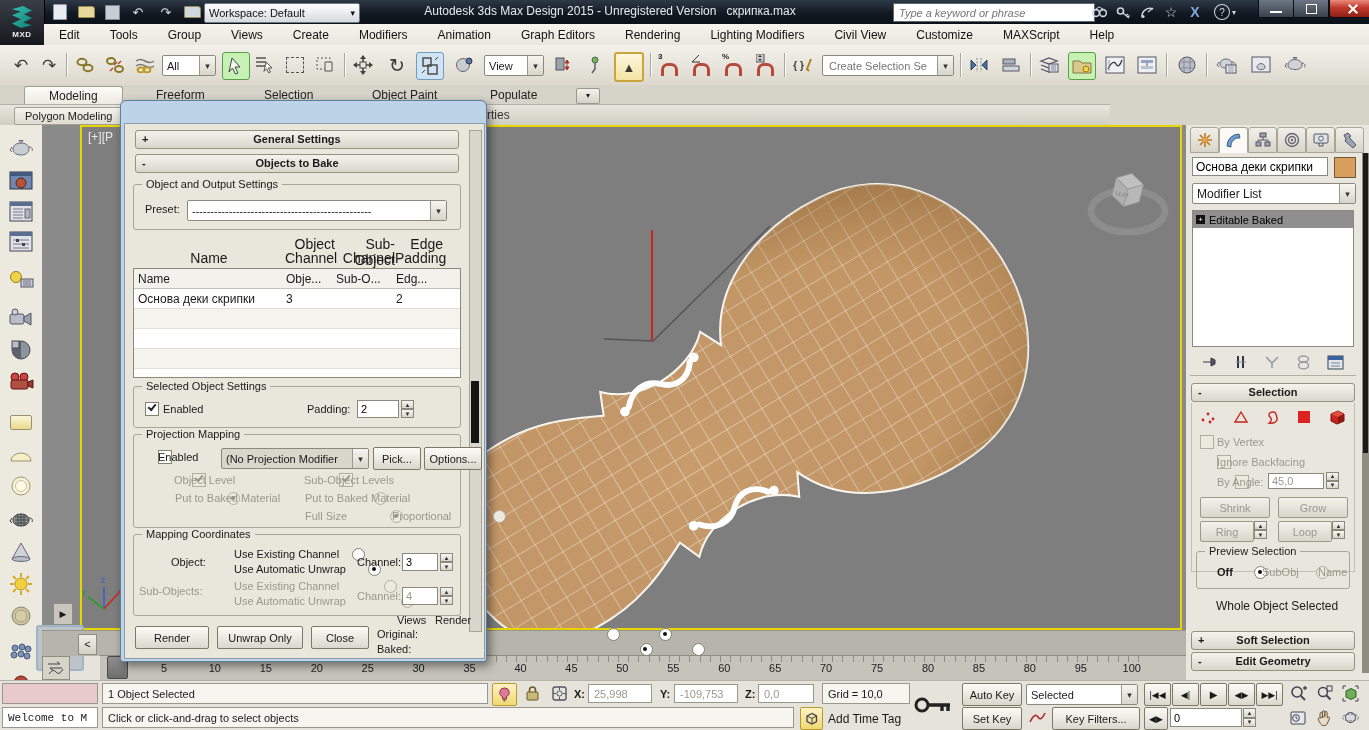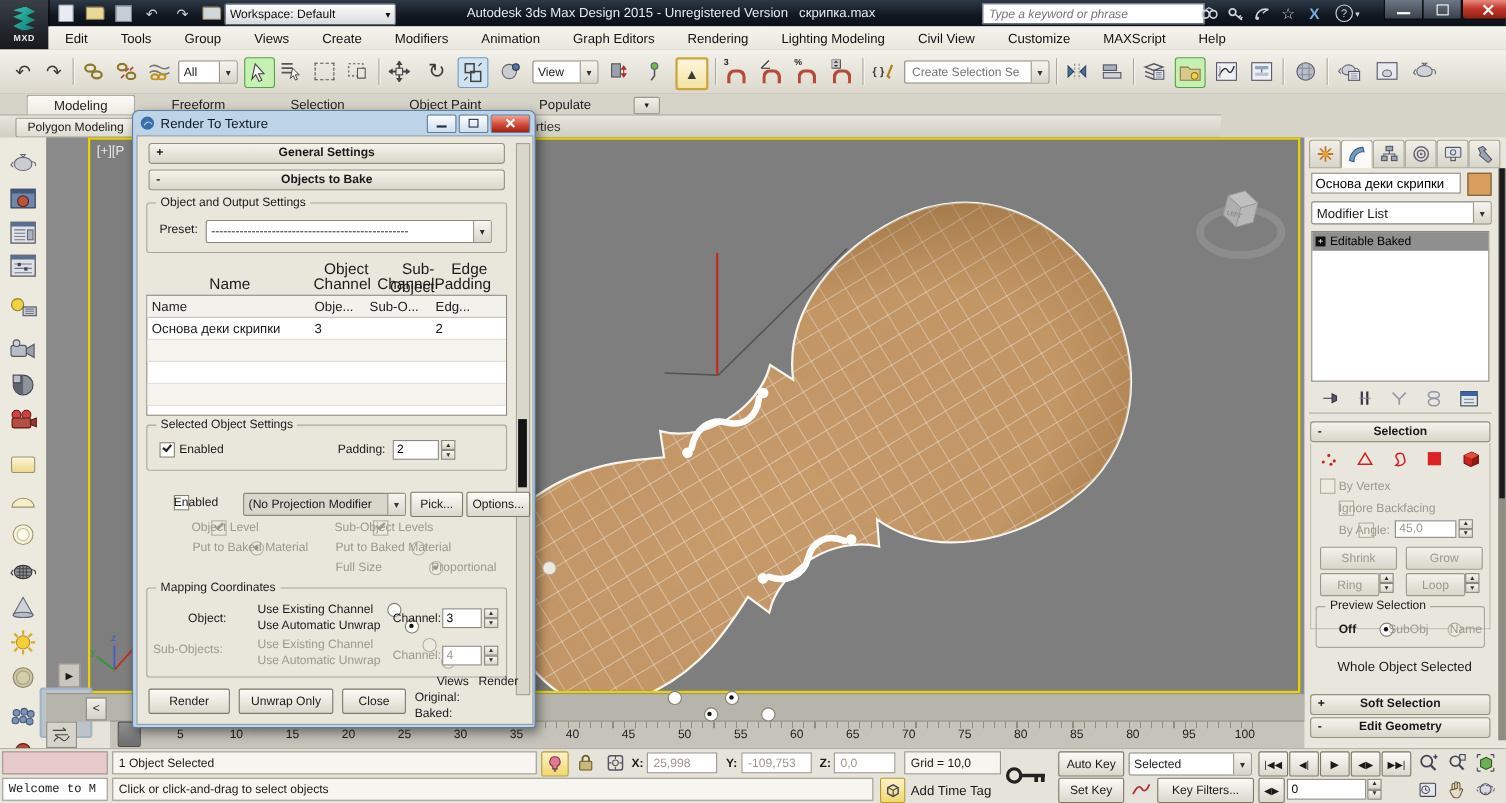--- a/index.html
+++ b/index.html
@@ -186,21 +186,21 @@
 
   <span class="menu-item">Edit</span>
       <span class="menu-item">Tools</span>
       <span class="menu-item">Group</span>
       <span class="menu-item">Views</span>
       <span class="menu-item">Create</span>
       <span class="menu-item">Modifiers</span>
       <span class="menu-item">Animation</span>
       <span class="menu-item">Graph Editors</span>
       <span class="menu-item">Rendering</span>
-      <span class="menu-item">Lighting Modeling</span>
+      <span class="menu-item">Lighting Modifiers</span>
       <span class="menu-item">Civil View</span>
       <span class="menu-item">Customize</span>
       <span class="menu-item">MAXScript</span>
       <span class="menu-item">Help</span>
     </div>
 
   <div id="toolbar" class="abs">
     <div class="ti" style="left:8px">
         <span>↶</span>
       </div>
@@ -630,39 +630,20 @@
   </div>
   <div class="abs" style="left:42px;top:656px;width:26px;height:22px;border:1px solid #8f8c82;background:#d6d3c9;display:flex;flex-direction:column;align-items:center;justify-content:center">
     <svg width="18" height="16">
         <path d="M1 4h12M13 4l-3-2.4M3 8h12M3 8l3 2.4" stroke="#444" fill="none"></path>
         <path d="M2 14q4-6 7-2t7-3" stroke="#444" fill="none"></path>
       </svg>
   </div>
   <div class="abs" style="left:107px;top:656px;width:19px;height:21px;background:linear-gradient(#8f8f8f,#6e6e6e);border:1px solid #4a4a4a;border-radius:2px"></div>
 
   <div id="dialog" class="abs">
-    <div id="dlg-title">
-      <svg width="14" height="14" style="margin-right:5px">
-          <circle cx="7" cy="7" r="6" fill="#3a6ea8"></circle>
-          <path d="M4 9c2-4 6-4 7-1" stroke="#bcd" fill="none"></path>
-        </svg>
-      <span style="flex:1">Render To Texture</span>
-      <span class="dlg-btn">
-          <span style="width:9px;height:2px;background:#234;margin-top:5px"></span>
-        </span>
-      <span class="dlg-btn">
-          <span style="width:7px;height:6px;border:1.4px solid #234"></span>
-        </span>
-      <span class="dlg-btn close" style="margin-right:4px">
-        <span style="position:relative;width:10px;height:10px">
-            <span style="position:absolute;left:4px;top:0;width:2px;height:10px;background:#fff;transform:rotate(45deg)"></span>
-            <span style="position:absolute;left:4px;top:0;width:2px;height:10px;background:#fff;transform:rotate(-45deg)"></span>
-          </span>
-      </span>
-    </div>
     <div id="dlg-body">
       
       <div class="roll" style="top:6px">
         <span class="sign">+</span><span>General Settings</span>
       </div>
       <div class="roll" style="top:30px">
         <span class="sign">-</span><span>Objects to Bake</span>
       </div>
       
       <div class="grp" style="left:8px;top:60px;width:326px;height:44px">
@@ -715,20 +696,23 @@
       </div>
       <span class="cb on abs" style="left:20px;top:278px"></span>
       <span class="lab" style="left:38px;top:279px">Enabled</span>
       <span class="lab" style="left:182px;top:279px">Padding:</span>
       <input class="fld abs" style="left: 232px; top: 276px; width: 42px; height: 18px;" readonly="" value="2">
       <div class="spin" style="left:276px;top:276px">
           <span>▲</span>
           <span>▼</span>
         </div>
       
+      <div class="grp" style="left:8px;top:310px;width:326px;height:92px">
+        <span class="legend">Projection Mapping</span>
+      </div>
       <span class="cb abs" style="left:16px;top:326px"></span>
       <span class="lab" style="left:33px;top:327px">Enabled</span>
       <div class="dd" style="left:96px;top:324px;width:146px;background:#d9d6cc">
         <span class="val">(No Projection Modifier</span>
           <span class="arr">▾</span>
       </div>
       <div class="btn" style="left:248px;top:323px;width:46px">Pick...</div>
       <div class="btn" style="left:299px;top:323px;width:56px">Options...</div>
       <span class="cb on dis abs" style="left:32px;top:349px"></span>
       <span class="lab dis" style="left:49px;top:350px">Object Level</span>

